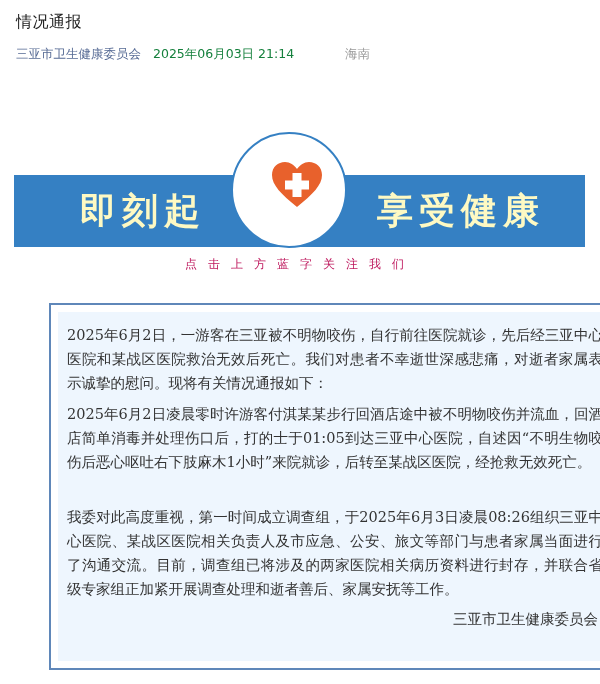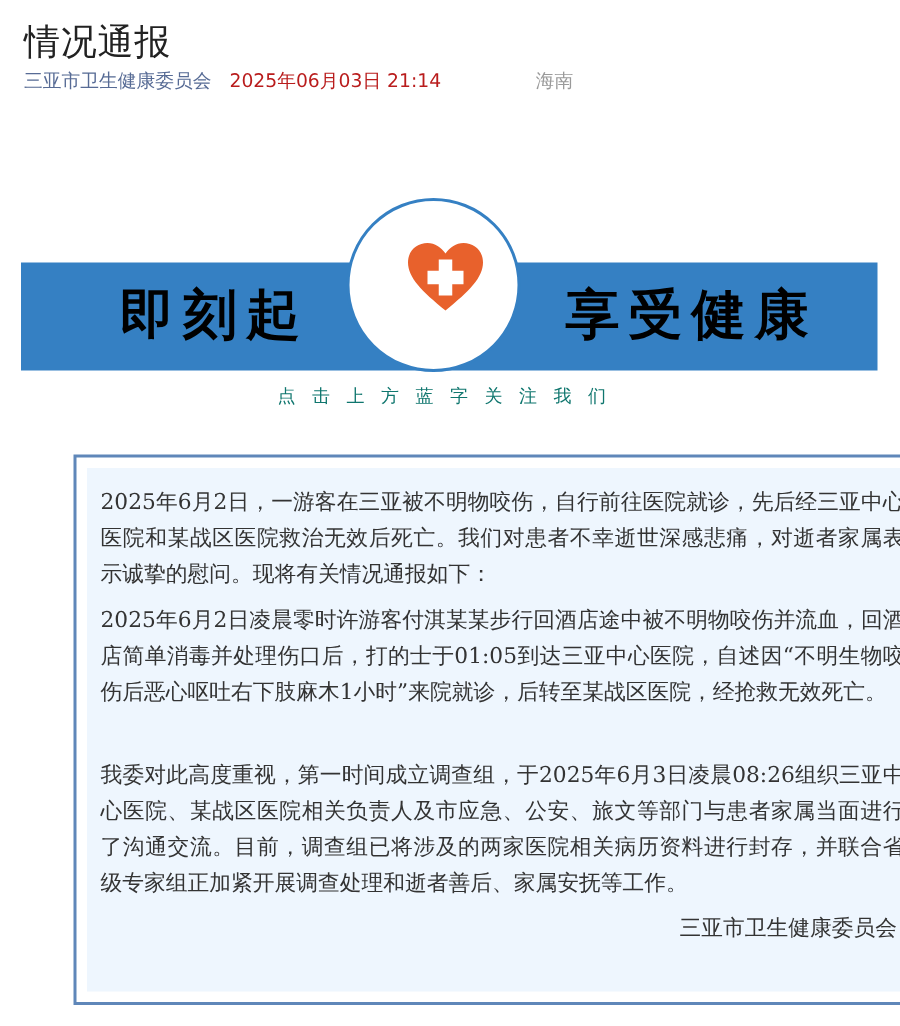--- a/index.html
+++ b/index.html
@@ -1,35 +1,35 @@
 <!DOCTYPE html>
 <html><head>
   <meta charset="utf-8">
   <style>
     html, body { margin: 0; padding: 0; background: #ffffff; }
     body { width: 600px; height: 684px; position: relative; overflow: hidden;
            font-family: "DejaVu Sans", "Liberation Sans", sans-serif; }
-    .title { position: absolute; left: 16px; top: 12px; font-size: 24px; color: #222222; letter-spacing: 0.5px; }
+    .title { position: absolute; left: 16px; top: 12px; font-size: 16px; color: #222222; letter-spacing: 0.5px; }
     .meta { position: absolute; left: 16px; top: 46px; font-size: 12.5px; white-space: nowrap; }
     .meta .author { color: #576b95; margin-right: 8px; }
-    .meta .date { color: #b91c1c; margin-right: 24px; }
+    .meta .date { color: #15803d; margin-right: 12px; }
     .meta .loc { color: #9a9a9a; margin-left: 35px; }
 
     .banner { position: absolute; left: 14px; top: 175px; width: 571px; height: 72px; background: #3580c3; }
     .banner .left-text, .banner .right-text {
-      position: absolute; top: 14px; color: #000000; font-size: 36px; font-weight: bold; letter-spacing: 6px; line-height: 44px;
+      position: absolute; top: 14px; color: #fef9c3; font-size: 36px; font-weight: bold; letter-spacing: 6px; line-height: 44px;
     }
     .banner .left-text { left: 66px; }
     .banner .right-text { left: 363px; }
     .circle { position: absolute; left: 231px; top: 132px; width: 112px; height: 112px; border-radius: 50%;
               background: #ffffff; border: 2px solid #3580c3; }
     .heart { position: absolute; left: 271px; top: 162px; width: 52px; height: 46px; }
 
     .follow { position: absolute; left: 0; width: 600px; top: 256px; text-align: center; font-size: 12px;
-              color: #0f766e; letter-spacing: 11px; }
+              color: #be185d; letter-spacing: 11px; }
 
     .box { position: absolute; left: 15px; top: 303px; width: 566px; height: 363px; border: 2px solid #5f87b9; background: #ffffff; margin-left: 34px; }
     .box-inner { position: absolute; left: 7px; top: 7px; right: 7px; bottom: 7px; background: #eef6fe; }
     .para { position: absolute; left: 9px; width: 536px; font-family: "DejaVu Serif", "Liberation Serif", serif;
             font-size: 14.5px; line-height: 24px; color: #333333; text-align: justify; }
     .p1 { top: 11px; }
     .p2 { top: 90px; }
     .p3 { top: 193px; }
     .sign { position: absolute; right: 12px; top: 296px; text-align: right; font-family: "DejaVu Serif", "Liberation Serif", serif;
             font-size: 14.5px; line-height: 23px; color: #333333; }

